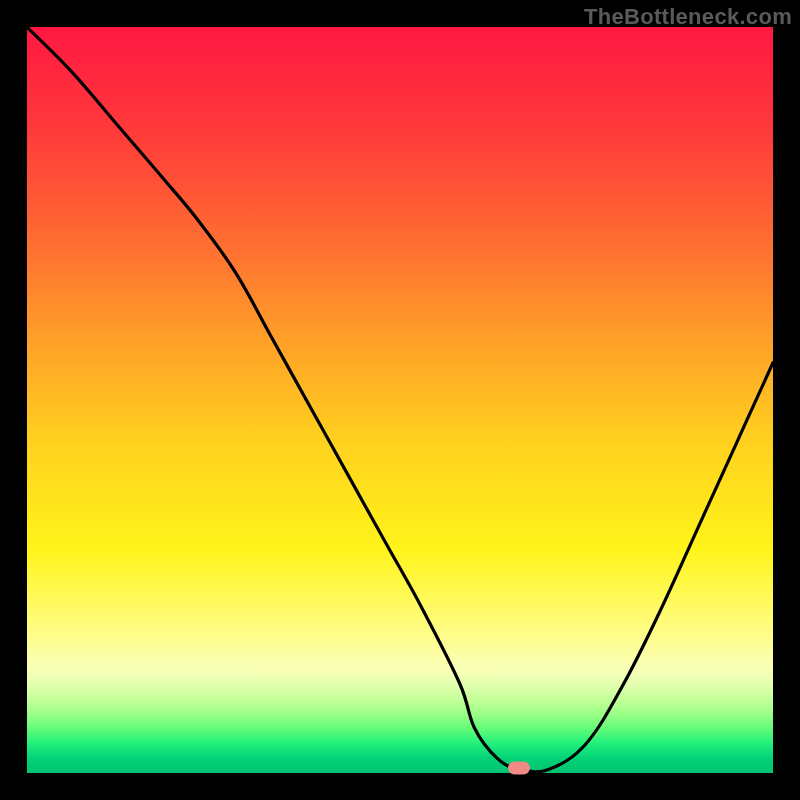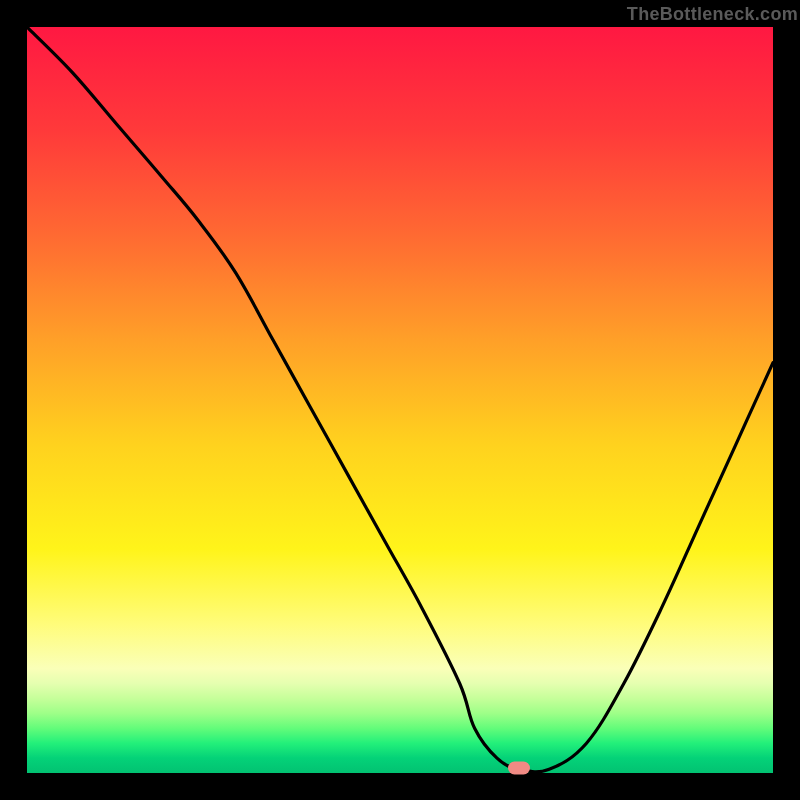--- a/index.html
+++ b/index.html
@@ -13,22 +13,22 @@
   }
   .stage {
     position: relative;
     width: 800px;
     height: 800px;
     background: #000;
   }
   .watermark {
     position: absolute;
     top: 4px;
-    right: 2px;
-    font-size: 18px;
+    right: 8px;
+    font-size: 22px;
     font-weight: 600;
     color: #5a5a5a;
     letter-spacing: 0.3px;
     z-index: 5;
     text-align: center;
   }
   .plot-frame {
     position: absolute;
     left: 27px;
     top: 27px;

